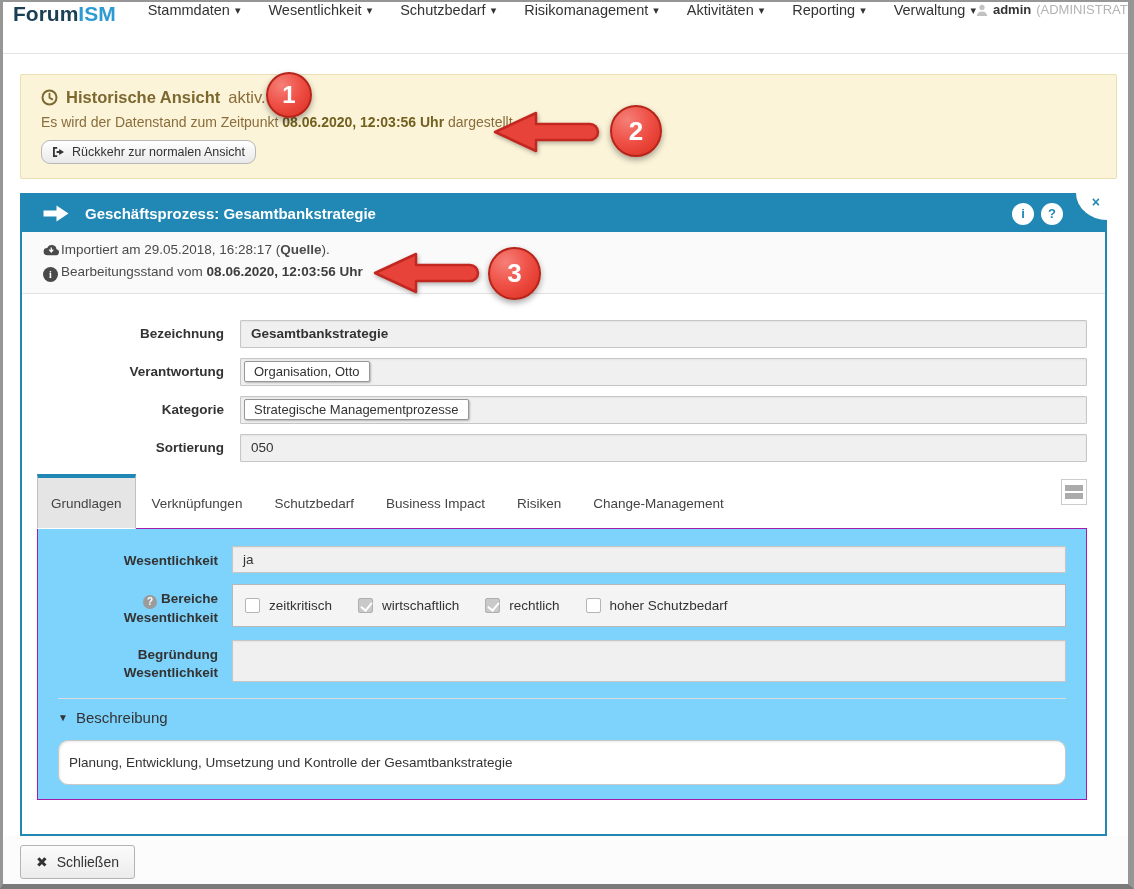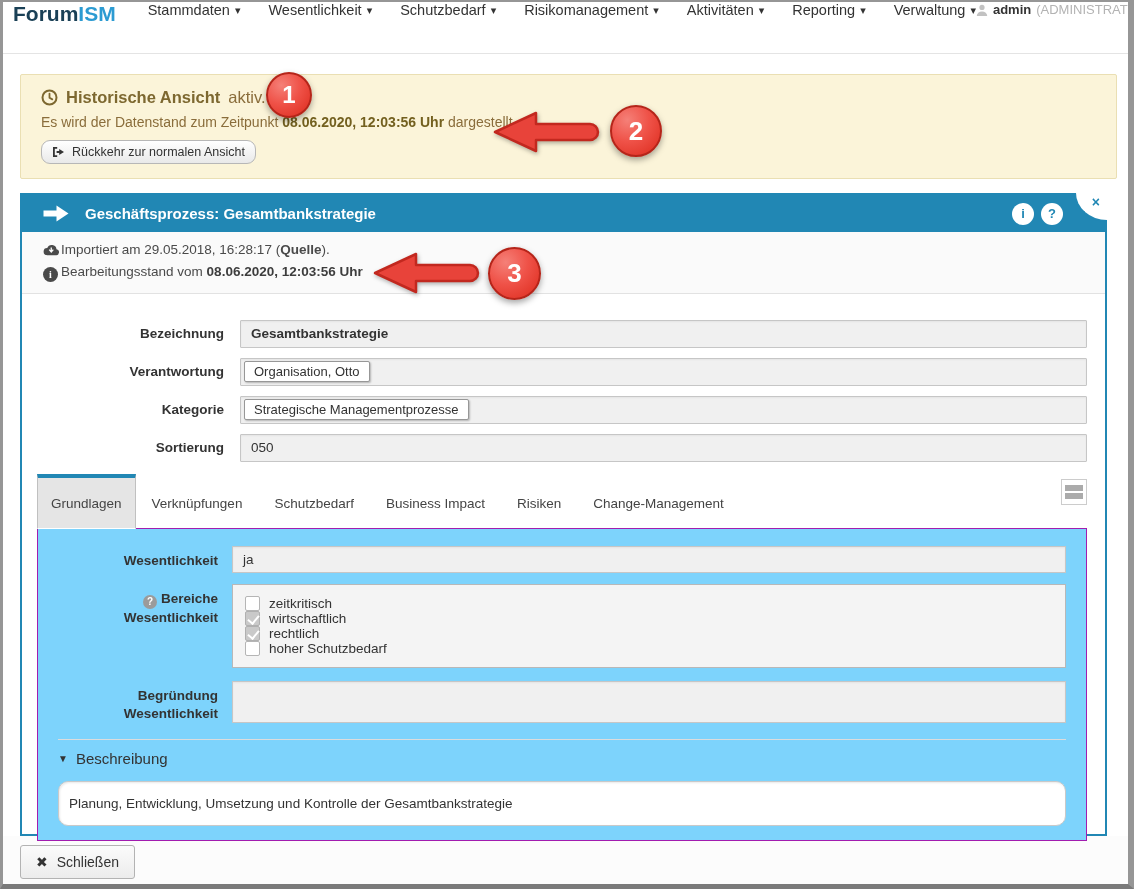--- a/index.html
+++ b/index.html
@@ -161,21 +161,21 @@
     box-shadow: inset 0 1px 2px rgba(0,0,0,.05);
   }
   .help-dot {
     display: inline-flex; width: 14px; height: 14px; border-radius: 50%;
     background: #9b9b9b; color: #fff; font-size: 10px; font-weight: bold;
     align-items: center; justify-content: center;
     vertical-align: -2px; margin-right: 4px;
   }
   .checkgroup {
     flex: 1; border: 1px solid #b8b8b8; background: #f4f4f4;
-    padding: 11px 12px; display: flex; flex-direction: column; gap: 0;
+    padding: 11px 12px; display: flex; flex-direction: row; gap: 26px;
   }
   .cb-row { display: flex; align-items: center; gap: 9px; font-size: 13.5px; color: #333; }
   .cb { width: 15px; height: 15px; background: #fff; border: 1px solid #b5b5b5; border-radius: 2px; position: relative; flex: 0 0 auto; }
   .cb.checked { background: #c9c9c9; border-color: #b0b0b0; }
   .cb.checked::after {
     content: ""; position: absolute; left: 4px; top: 1px;
     width: 5px; height: 9px;
     border: solid #fff; border-width: 0 2px 2px 0;
     transform: rotate(40deg);
   }

